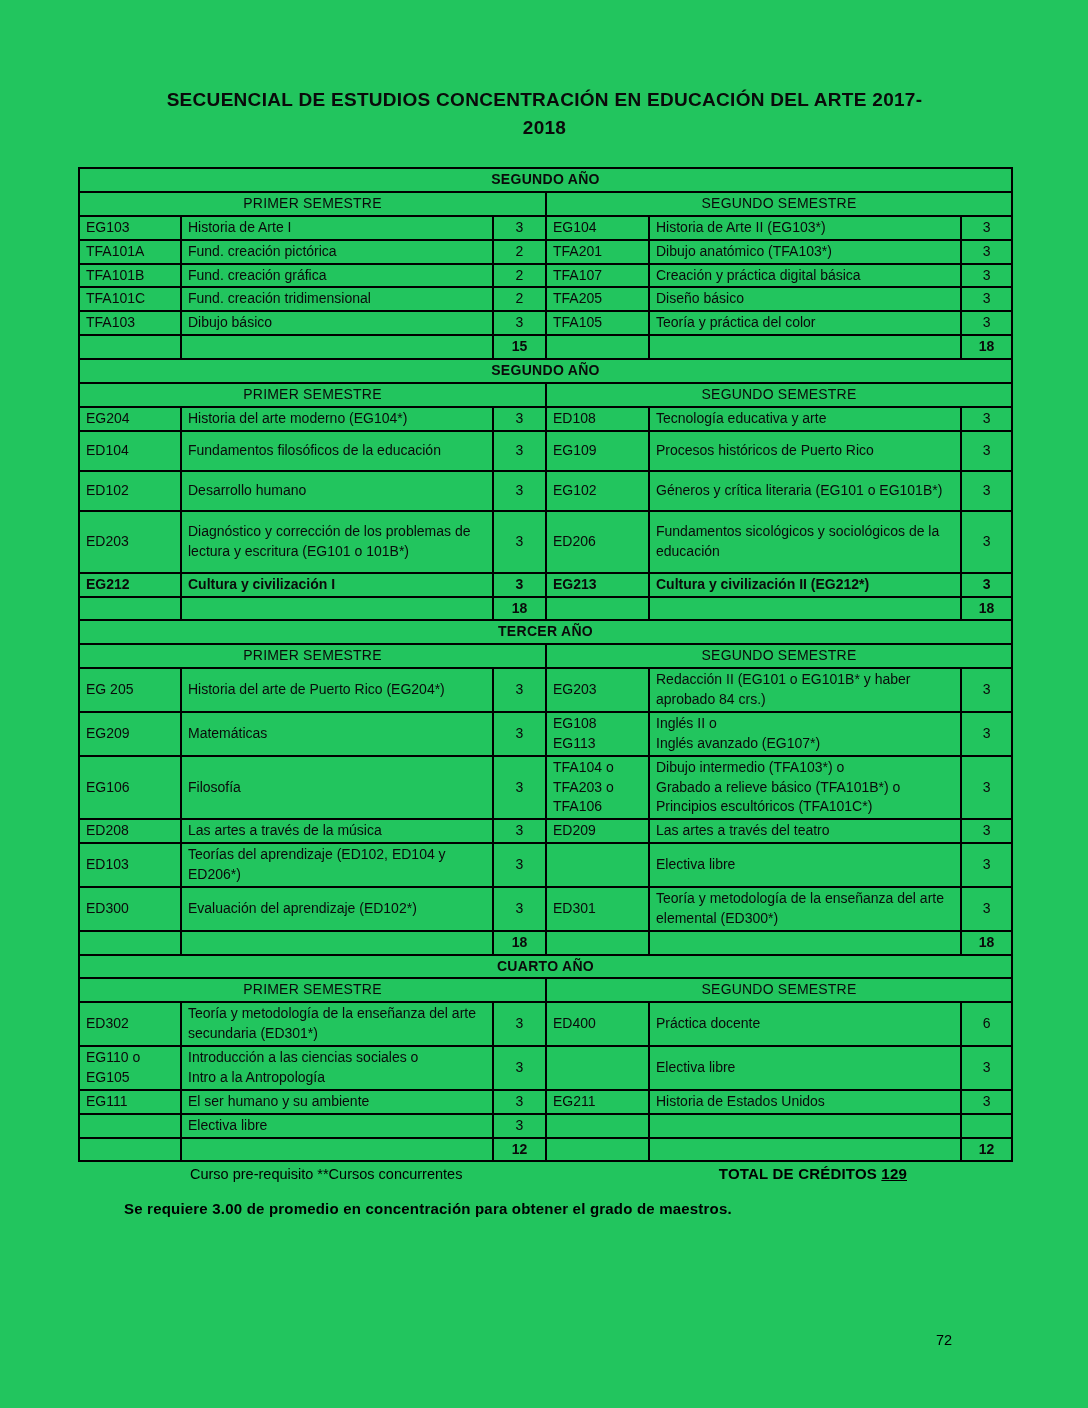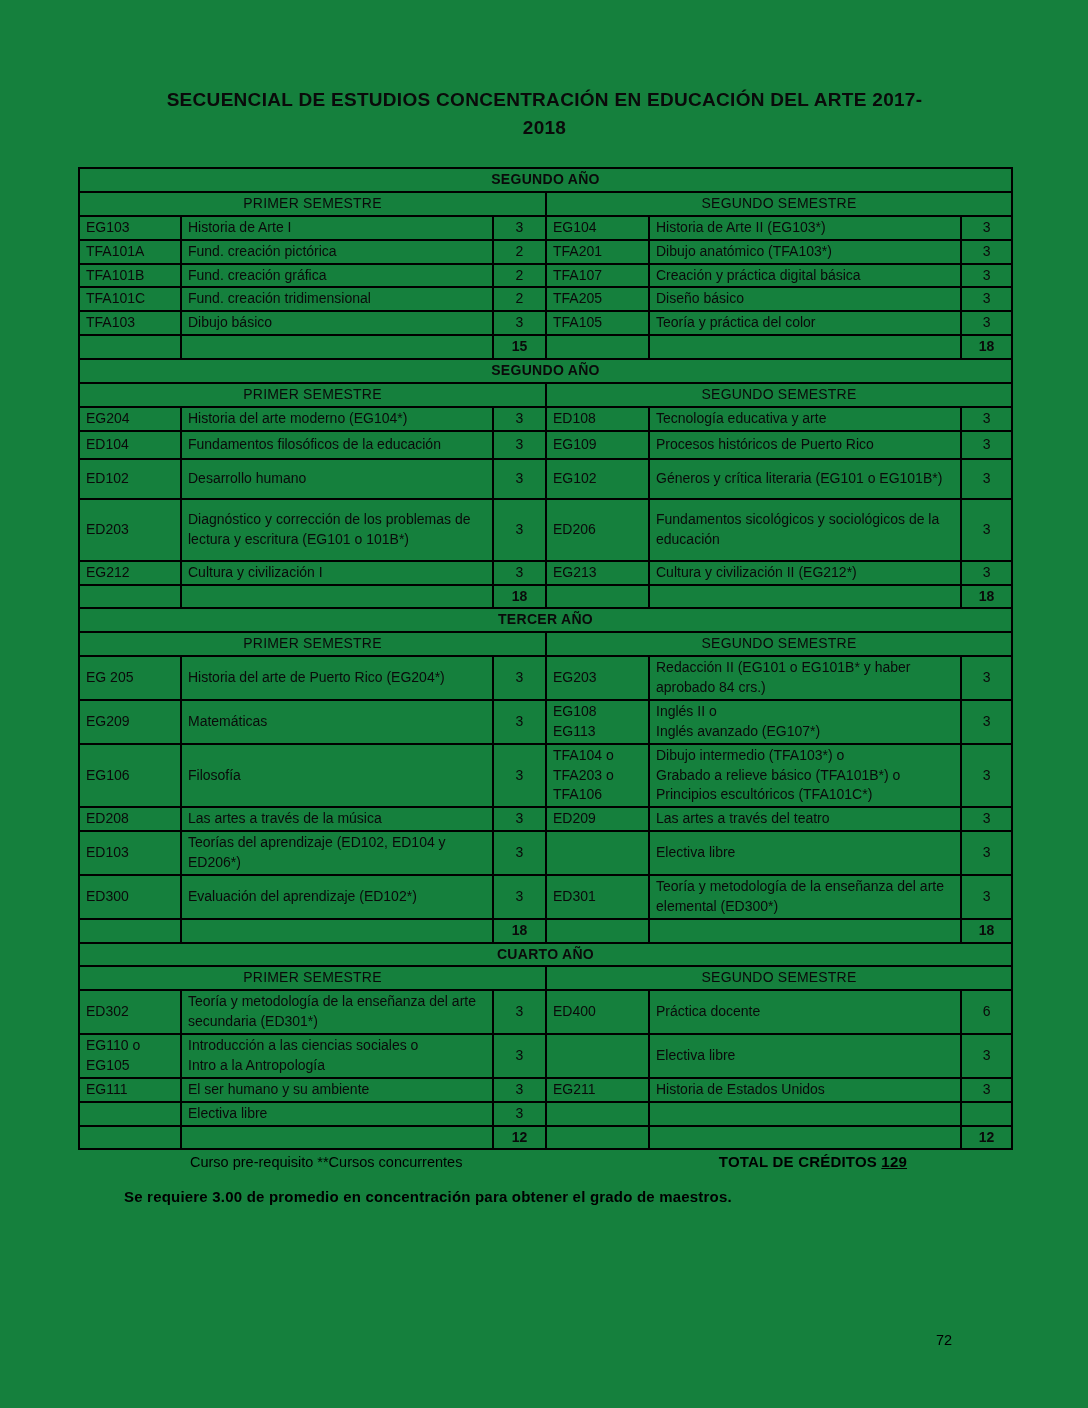--- a/index.html
+++ b/index.html
@@ -1,17 +1,17 @@
 <!DOCTYPE html>
 <html><head>
 <meta charset="utf-8">
 <style>
   html,body{margin:0;padding:0;background:#ffffff;}
   .page{
-    width:1088px;height:1408px;position:relative;background:#15803d;
+    width:1088px;height:1408px;position:relative;background:#22c55e;
     font-family:"Liberation Sans",sans-serif;color:#000;overflow:hidden;
   }
   .content{position:absolute;left:78px;top:86px;width:933px;}
   .title{
     text-align:center;font-weight:bold;font-size:19px;line-height:1.45;
     white-space:pre-line;letter-spacing:.3px;margin-bottom:26px;color:#0a0a0a;
   }
   table.curriculum{border-collapse:collapse;table-layout:fixed;width:933px;}
   table.curriculum td{
     border:2px solid #000;padding:1px 6px;vertical-align:middle;
@@ -113,21 +113,21 @@
             <td class="sem-cell" colspan="3">SEGUNDO SEMESTRE</td>
           </tr>
           <tr style="height: 19px;">
             <td class="code-cell">EG204</td>
             <td class="name-cell">Historia del arte moderno (EG104*)</td>
             <td class="cr-cell">3</td>
             <td class="code-cell">ED108</td>
             <td class="name-cell">Tecnología educativa y arte</td>
             <td class="cr-cell">3</td>
           </tr>
-          <tr style="height: 28px; margin-left: 48px;">
+          <tr style="height: 40px; margin-left: 48px;">
             <td class="code-cell">ED104</td>
             <td class="name-cell">Fundamentos filosóficos de la educación</td>
             <td class="cr-cell">3</td>
             <td class="code-cell">EG109</td>
             <td class="name-cell">Procesos históricos de Puerto Rico</td>
             <td class="cr-cell">3</td>
           </tr>
           <tr style="height: 40px;">
             <td class="code-cell">ED102</td>
             <td class="name-cell">Desarrollo humano</td>
@@ -137,21 +137,21 @@
             <td class="cr-cell">3</td>
           </tr>
           <tr style="height: 62px;">
             <td class="code-cell">ED203</td>
             <td class="name-cell">Diagnóstico y corrección de los problemas de lectura y escritura (EG101 o 101B*)</td>
             <td class="cr-cell">3</td>
             <td class="code-cell">ED206</td>
             <td class="name-cell">Fundamentos sicológicos y sociológicos de la educación</td>
             <td class="cr-cell">3</td>
           </tr>
-          <tr style="height: 19px;">
+          <tr style="height: 19px; font-weight: bold;">
             <td class="code-cell">EG212</td>
             <td class="name-cell">Cultura y civilización I</td>
             <td class="cr-cell">3</td>
             <td class="code-cell">EG213</td>
             <td class="name-cell">Cultura y civilización II (EG212*)</td>
             <td class="cr-cell">3</td>
           </tr>
           <tr style="height: 19px;">
             <td class="code-cell"></td>
             <td class="name-cell"></td>

